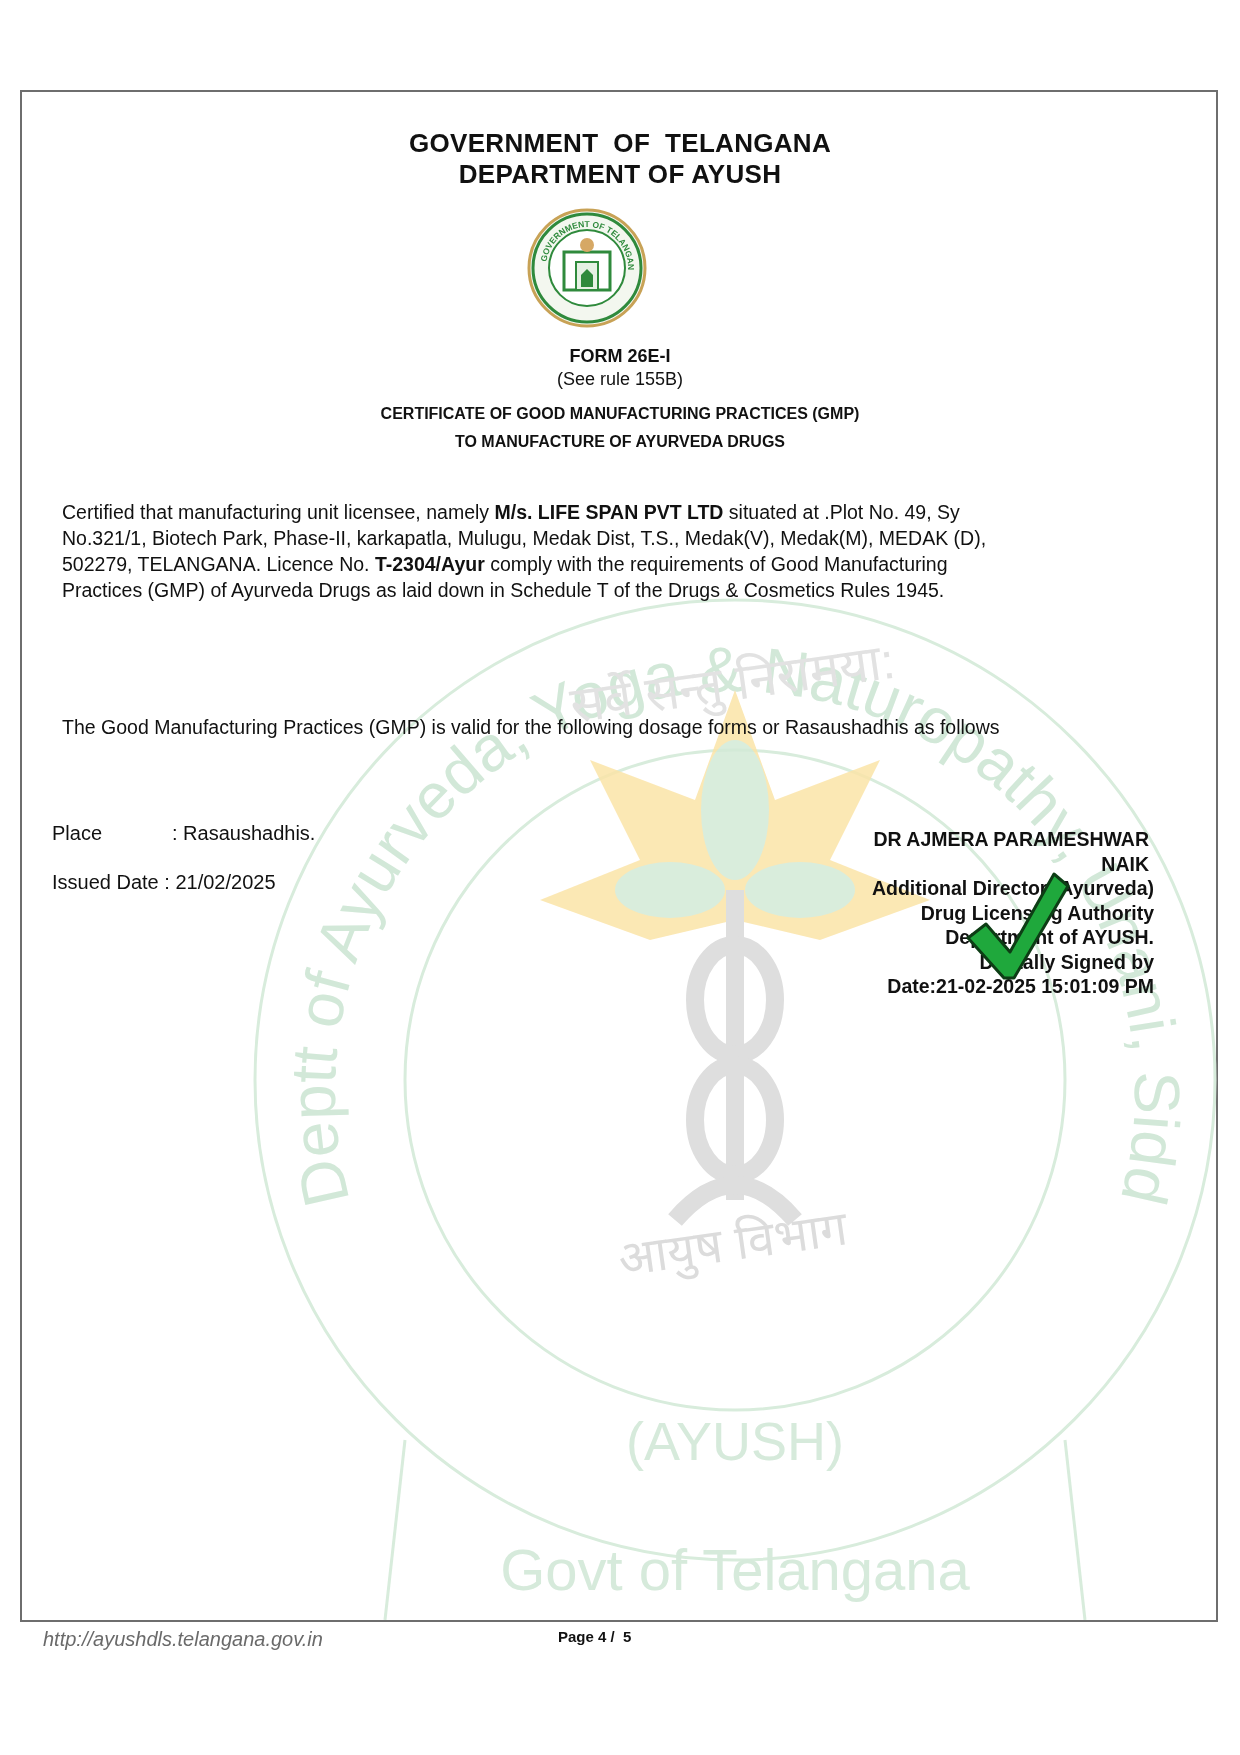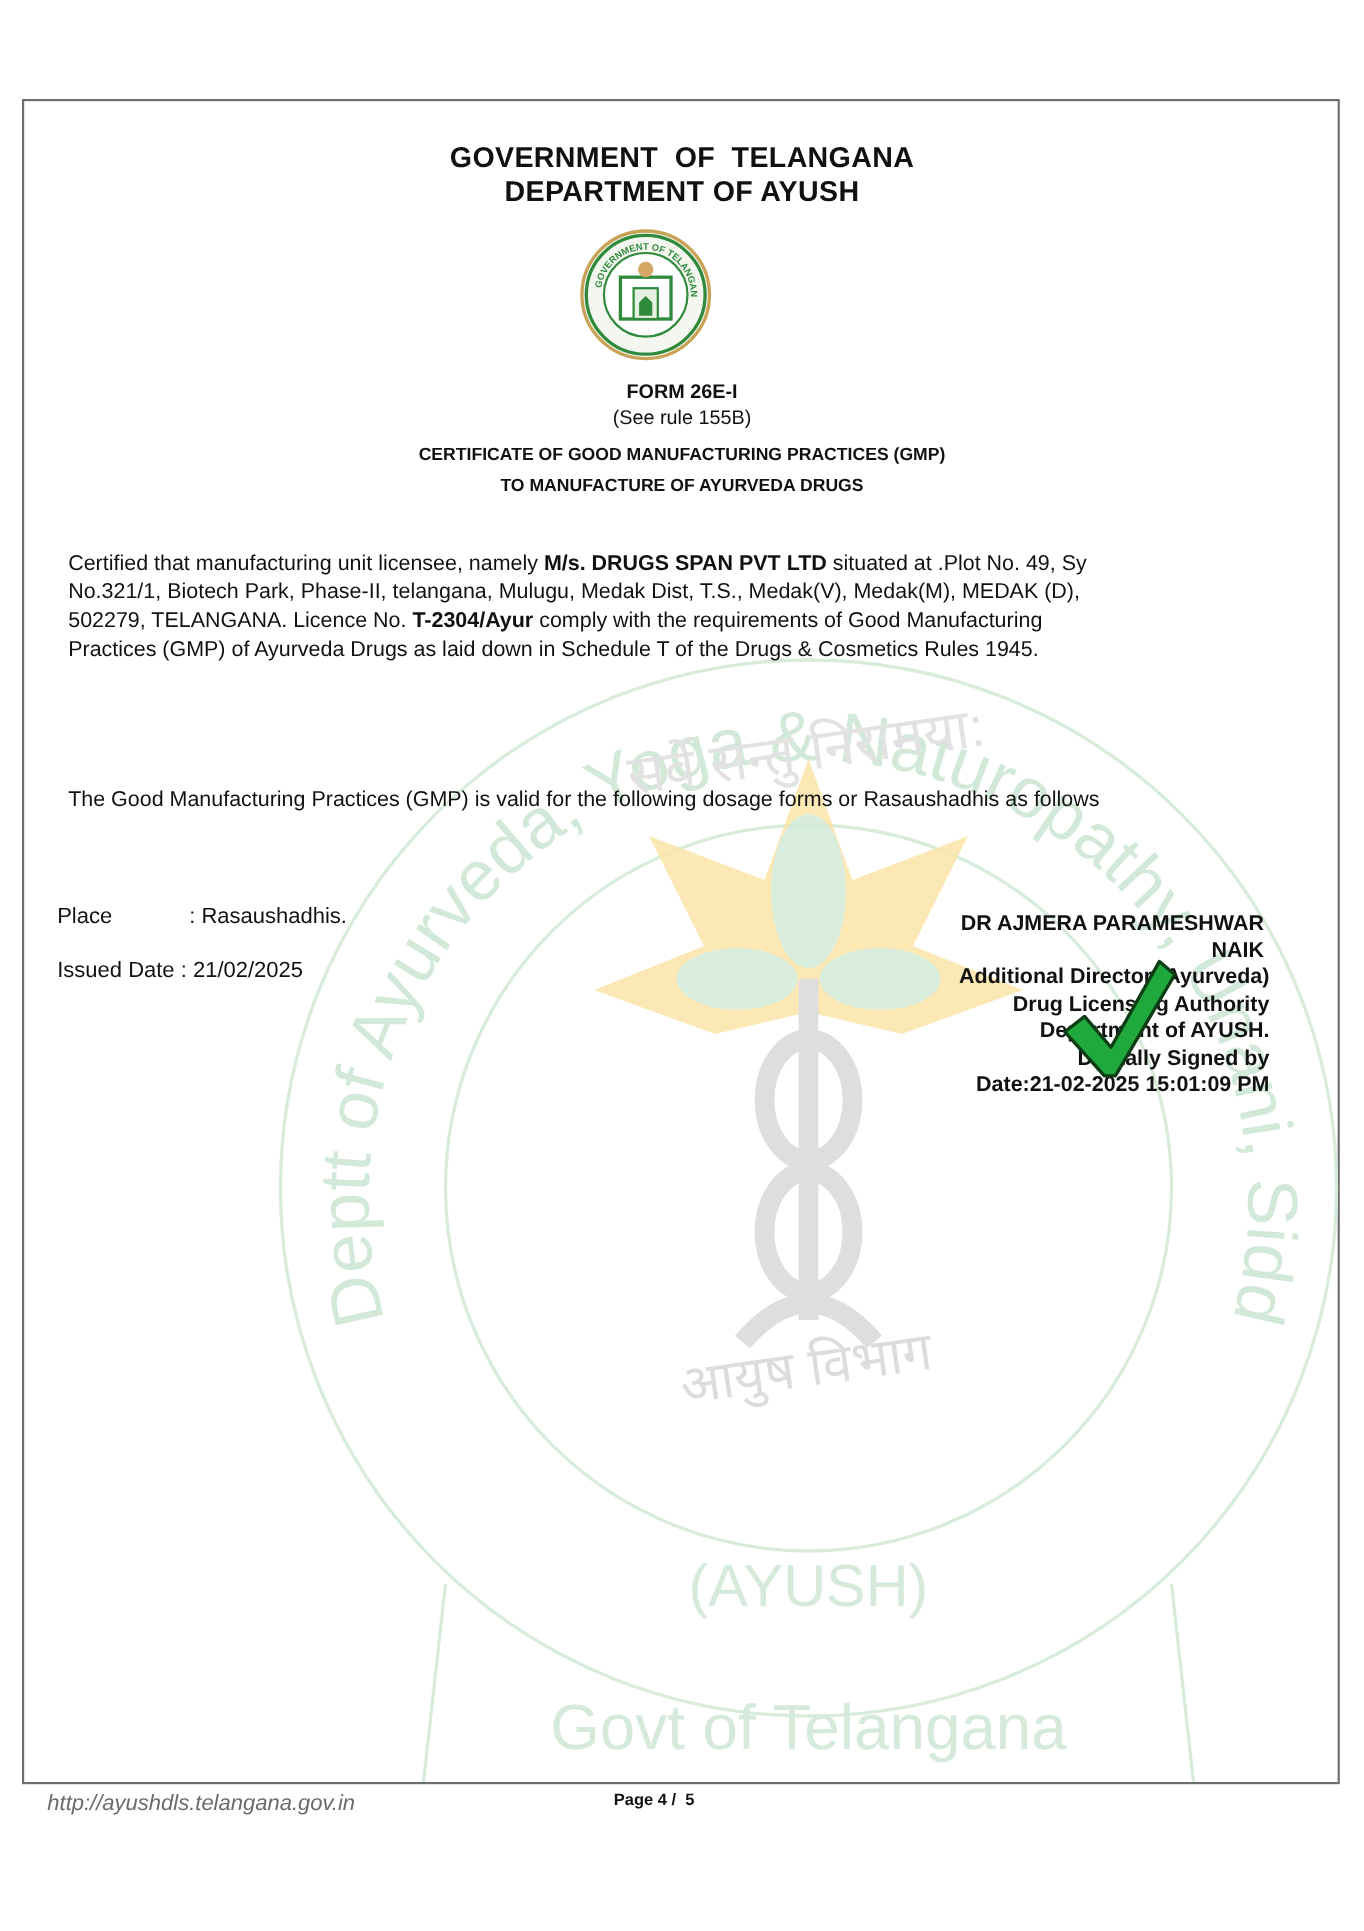--- a/index.html
+++ b/index.html
@@ -88,22 +88,22 @@
 
   <div class="center form-no">FORM 26E-I</div>
   <div class="center rule">(See rule 155B)</div>
 
   <div class="center cert-title">
     <div>CERTIFICATE OF GOOD MANUFACTURING PRACTICES (GMP)</div>
     <div>TO MANUFACTURE OF AYURVEDA DRUGS</div>
   </div>
 
   <div class="para p1">
-    <div><span>Certified that manufacturing unit licensee, namely </span><b>M/s. DRUGS SPAN PVT LTD</b><span> situated at .Plot No. 49, Sy</span></div>
-    <div>No.321/1, Biotech Park, Phase-II, telangana, Mulugu, Medak Dist, T.S., Medak(V), Medak(M), MEDAK (D),</div>
+    <div><span>Certified that manufacturing unit licensee, namely </span><b>M/s. LIFE SPAN PVT LTD</b><span> situated at .Plot No. 49, Sy</span></div>
+    <div>No.321/1, Biotech Park, Phase-II, karkapatla, Mulugu, Medak Dist, T.S., Medak(V), Medak(M), MEDAK (D),</div>
     <div><span>502279, TELANGANA. Licence No. </span><b>T-2304/Ayur</b><span> comply with the requirements of Good Manufacturing</span></div>
     <div>Practices (GMP) of Ayurveda Drugs as laid down in Schedule T of the Drugs &amp; Cosmetics Rules 1945.</div>
   </div>
 
 
   <div class="para p3">The Good Manufacturing Practices (GMP) is valid for the following dosage forms or Rasaushadhis as follows</div>
 
   <div class="info-row" style="top:822px;">
     <span class="label" style="width:120px;">Place</span><span>: Rasaushadhis.</span>
   </div>

